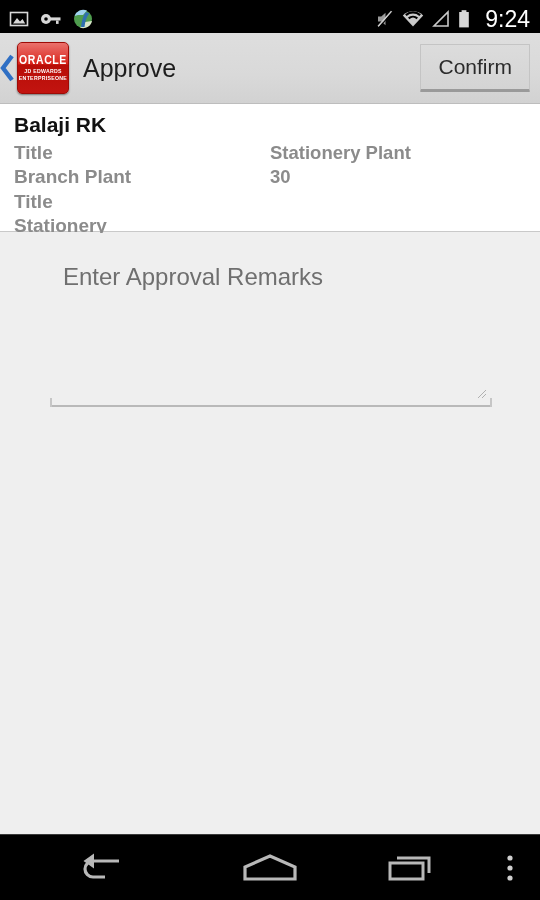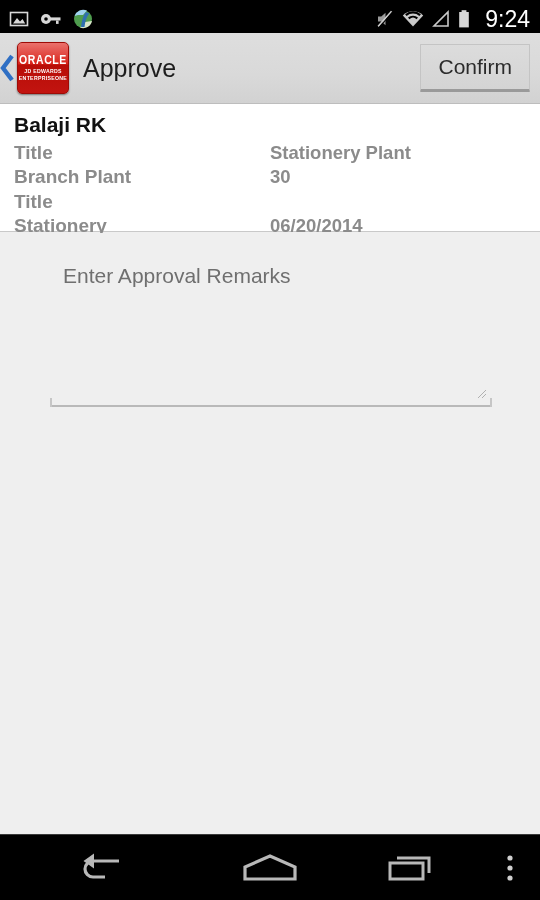--- a/index.html
+++ b/index.html
@@ -197,21 +197,21 @@
   .remarks-input {
     width: 442px;
     height: 152px;
     box-sizing: border-box;
     background: transparent;
     border: none;
     border-bottom: 2px solid #b9b9b9;
     outline: none;
     resize: none;
     font-family: "Liberation Sans", sans-serif;
-    font-size: 21px;
+    font-size: 24px;
     color: #404040;
     padding: 8px 2px 4px 13px;
     line-height: 1.2;
     display: block;
   }
   .remarks-input::placeholder {
     color: #6f6f6f;
     opacity: 1;
   }
   .remarks-tick-left {
@@ -353,21 +353,20 @@
     </div>
     <div class="detail-row">
       <div class="detail-label">Branch Plant</div>
       <div class="detail-value">30</div>
     </div>
     <div class="detail-row">
       <div class="detail-label">Title</div>
     </div>
     <div class="detail-row">
       <div class="detail-label">Stationery</div>
-      <div class="detail-value">06/20/2014</div>
     </div>
   </div>
 
   <div class="body-area">
     <div class="remarks-wrap">
       <textarea class="remarks-input" placeholder="Enter Approval Remarks" style=""></textarea>
       <span class="remarks-tick-left"></span>
       <span class="remarks-tick-right"></span>
       <span class="resize-grip">
         <svg width="12" height="12" viewBox="0 0 12 12">

